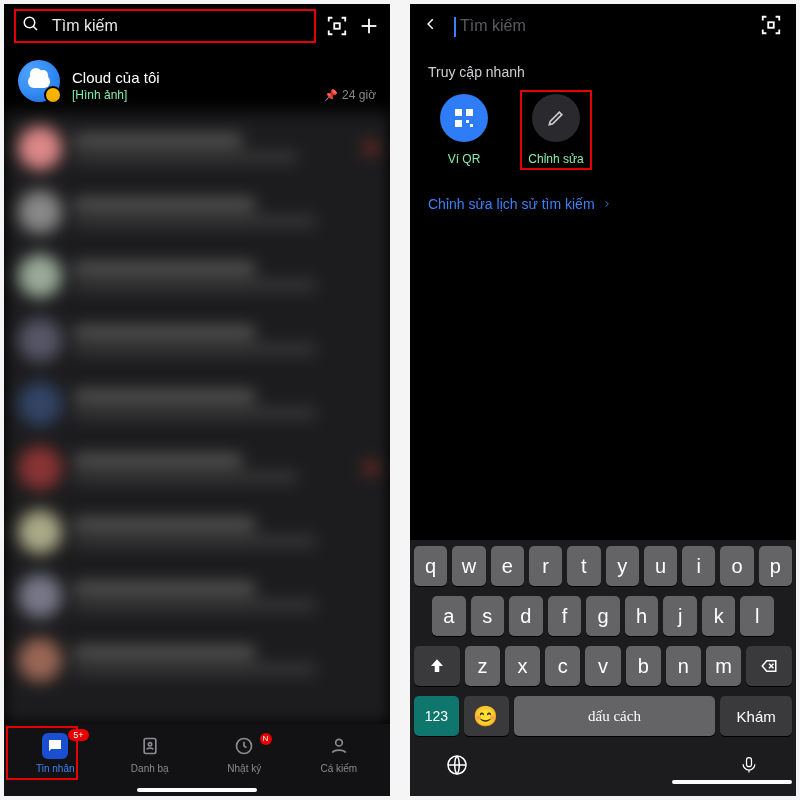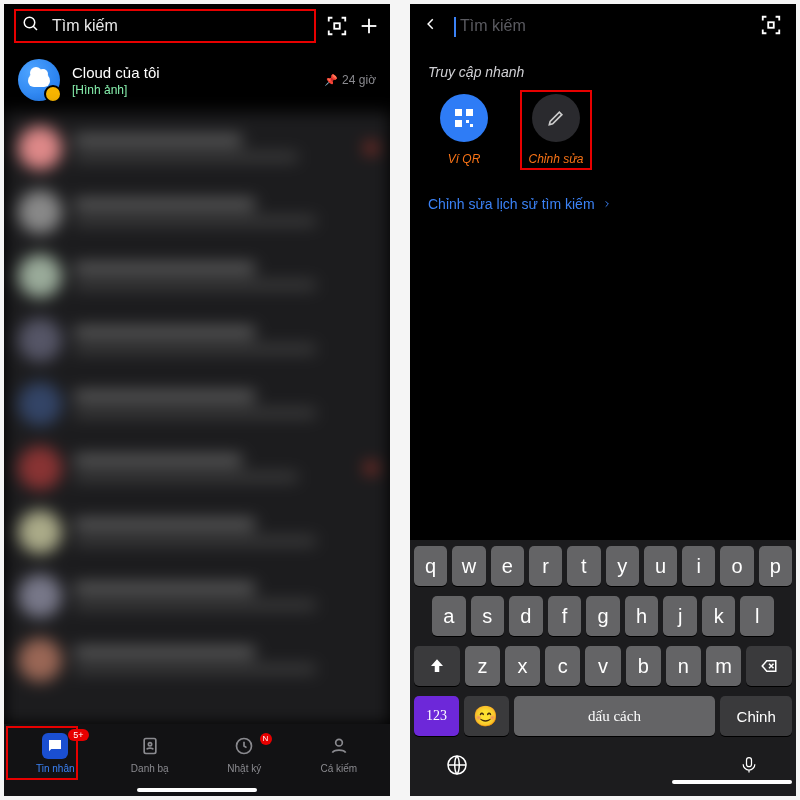--- a/index.html
+++ b/index.html
@@ -47,21 +47,21 @@
     font-size: 16px;
   }
   .qr-icon, .plus-icon {
     width: 22px; height: 22px;
     display: flex; align-items: center; justify-content: center;
   }
   .qr-icon svg, .plus-icon svg { width: 22px; height: 22px; }
 
   .cloud-row {
     display: flex;
-    align-items: center;
+    align-items: flex-end;
     gap: 12px;
     padding: 10px 14px;
     background: #000;
     height: 64px;
   }
   .cloud-avatar {
     width: 42px; height: 42px; border-radius: 50%;
     background: radial-gradient(circle at 30% 30%, #4da3ff, #1a73e8);
     position: relative;
     display: flex; align-items: center; justify-content: center;
@@ -190,41 +190,40 @@
     display: inline-block;
     width: 2px; height: 20px;
     background: #3b82f6;
     vertical-align: middle;
     margin-right: 4px;
   }
   .qr-icon2 svg { width: 22px; height: 22px; }
 
   .quick-section {
     padding: 14px 18px;
-    font-style: italic;
   }
   .quick-title { color: #d0d0d4; font-size: 14px; margin-bottom: 14px; }
   .quick-row {
     display: flex;
     gap: 24px;
   }
   .quick-item {
     display: flex;
     flex-direction: column;
     align-items: center;
     gap: 10px;
     width: 72px;
   }
   .quick-circle {
     width: 48px; height: 48px; border-radius: 50%;
     display: flex; align-items: center; justify-content: center;
   }
   .quick-circle.blue { background: #2e7cf6; }
   .quick-circle.dark { background: #2a2a2e; }
-  .quick-label { color: #f97316; font-size: 12px; }
+  .quick-label { color: #86efac; font-size: 12px; }
   .quick-highlight {
     border: 2px solid #e70000;
     padding: 2px;
     margin: -4px;
   }
 
   .history-link {
     padding: 16px 18px;
     color: #3b82f6;
     font-size: 14px;
@@ -256,21 +255,21 @@
     align-items: center;
     justify-content: center;
     font-size: 20px;
     box-shadow: 0 1px 0 #000;
   }
   .kbrow.row2 { padding: 0 18px; }
   .key.special { background: #3a3a3c; flex: 1.3; font-size: 15px; }
   .key.shift { flex: 1.3; }
   .key.del { flex: 1.3; }
   .kbrow.row4 { gap: 5px; }
-  .key.k123 { flex: 1; background: #6d28d9; font-size: 14px; font-family: Liberation Serif, serif; }
+  .key.k123 { flex: 1; background: #0f766e; font-size: 14px; }
   .key.emoji { flex: 1; background: #3a3a3c; }
   .key.space { flex: 4.5; background: #646466; font-size: 15px; font-family: Liberation Serif, serif; }
   .key.enter { flex: 1.6; background: #3a3a3c; font-size: 15px; }
   .kb-bottom {
     display: flex;
     justify-content: space-between;
     padding: 6px 30px 4px 30px;
   }
   .kb-globe, .kb-mic {
     color: #fff; font-size: 22px;
@@ -527,21 +526,21 @@
         <svg width="22" height="18" viewBox="0 0 24 24" fill="none" stroke="#fff" stroke-width="2">
             <path d="M21 5H9l-6 7 6 7h12z"></path>
             <path d="M12 9l6 6M18 9l-6 6"></path>
           </svg>
       </div>
     </div>
     <div class="kbrow row4">
       <div class="key k123">123</div>
       <div class="key emoji">😊</div>
       <div class="key space">dấu cách</div>
-      <div class="key enter">Chỉnh</div>
+      <div class="key enter">Khám</div>
     </div>
     <div class="kb-bottom">
       <span class="kb-globe">
         <svg width="24" height="24" viewBox="0 0 24 24" fill="none" stroke="#fff" stroke-width="1.5">
             <circle cx="12" cy="12" r="9"></circle>
             <path d="M3 12h18M12 3c3 3 3 15 0 18M12 3c-3 3-3 15 0 18"></path>
           </svg>
       </span>
       <span class="kb-mic">
         <svg width="20" height="24" viewBox="0 0 24 24" fill="none" stroke="#fff" stroke-width="1.5">

